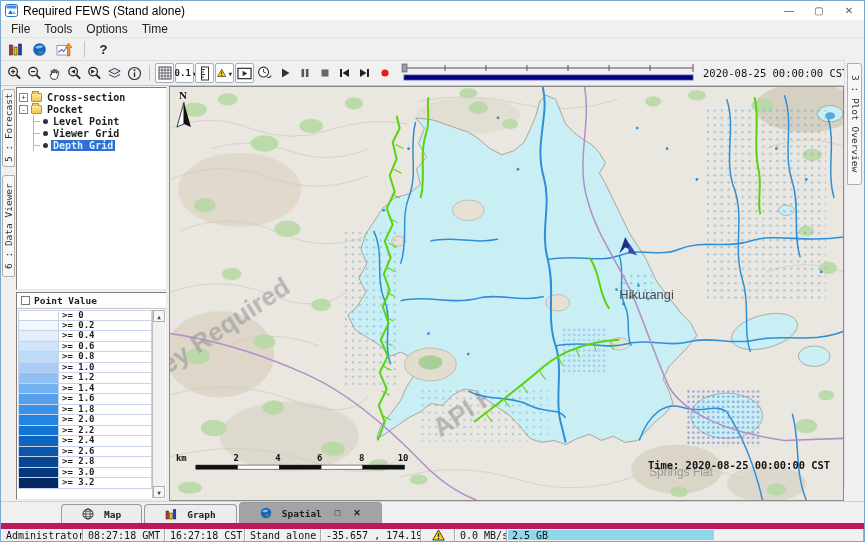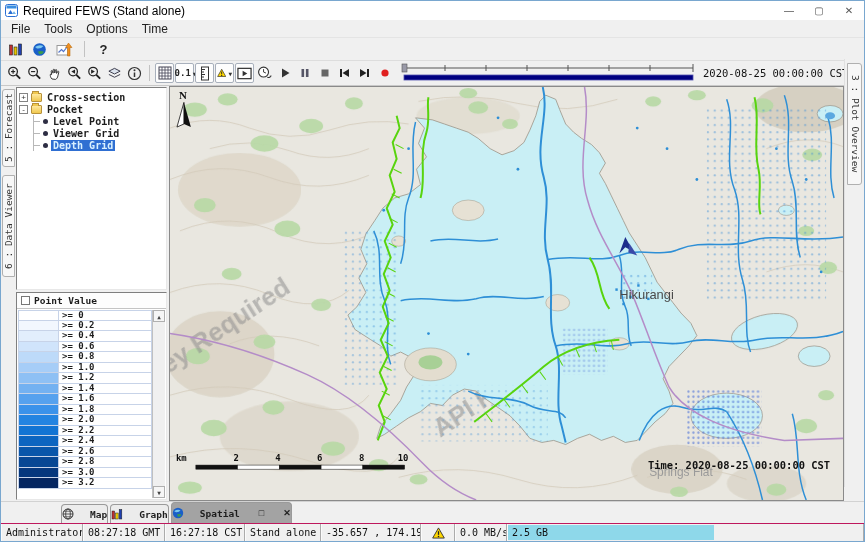--- a/index.html
+++ b/index.html
@@ -62,28 +62,28 @@
   .legend-row:first-child{border-top:1px solid #c7d3e8;}
   .swatch{width:40px;flex:none;border-right:1px solid #c7d3e8;}
   .legend-label{font-size:9px;font-weight:bold;line-height:9px;padding-left:3px;color:#1d1d1d;white-space:nowrap;}
   .legend-scroll{width:13px;flex:none;background:#f0f0f0;border-left:1px solid #c0c0c0;display:flex;flex-direction:column;justify-content:space-between;align-items:center;}
   .scroll-btn{width:12px;height:12px;border:1px solid #b0b0b0;background:#f6f6f6;display:flex;align-items:center;justify-content:center;font-size:6px;color:#444;}
   
   .map-area{flex:1;position:relative;min-width:0;border:1px solid #8a8a8a;background:#e9e7e0;overflow:hidden;}
   .map-area svg{display:block;width:100%;height:100%;}
   
   .bottom-tabs{height:22px;flex:none;display:flex;align-items:flex-end;gap:2px;padding-left:60px;background:#f0f0f0;border-top:1px solid #d2d2d2;}
-  .btab{height:19px;display:flex;align-items:center;gap:16px;padding:0 0;border:1px solid #9a9a9a;border-bottom:none;border-radius:4px 4px 0 0;background:#ececec;}
+  .btab{height:19px;display:flex;align-items:center;gap:10px;padding:0 20px;border:1px solid #9a9a9a;border-bottom:none;border-radius:4px 4px 0 0;background:#ececec;}
   .btab.active{background:#a3a3a3;height:21px;}
   .btab-label{font-size:9.5px;font-weight:bold;color:#1d1d1d;}
   .btab-icon{display:flex;align-items:center;}
   .tab-ctrl{font-size:9px;color:#222;margin-left:3px;font-weight:bold;font-family:"Liberation Sans",sans-serif;}
   .logs-row{height:15px;flex:none;display:flex;align-items:center;padding-left:76px;background:#f0f0f0;border-top:1px solid #bdbdbd;}
   .logs-btn{height:13px;display:flex;align-items:center;border:1px solid #9a9a9a;border-radius:2px;background:#f5f5f5;padding:0 5px;font-size:9px;font-weight:bold;color:#1d1d1d;}
-  .statusbar{height:18px;flex:none;display:flex;background:#f0f0f0;border-top:1px solid #be185d;}
+  .statusbar{height:18px;flex:none;display:flex;background:#f0f0f0;border-top:6px solid #be185d;}
   .status-cell{height:100%;display:flex;align-items:center;padding:0 4px;border-right:1px solid #ababab;border-left:1px solid #fbfbfb;font-size:10px;white-space:nowrap;overflow:hidden;position:relative;}
   .status-text{position:relative;z-index:1;}
   .mem-fill{position:absolute;left:0;top:1px;bottom:1px;width:58%;background:#8ed8ea;z-index:0;}
   .icon-cell{justify-content:center;}
 </style>
 </head>
 <body>
 
 <div class="window">
 

